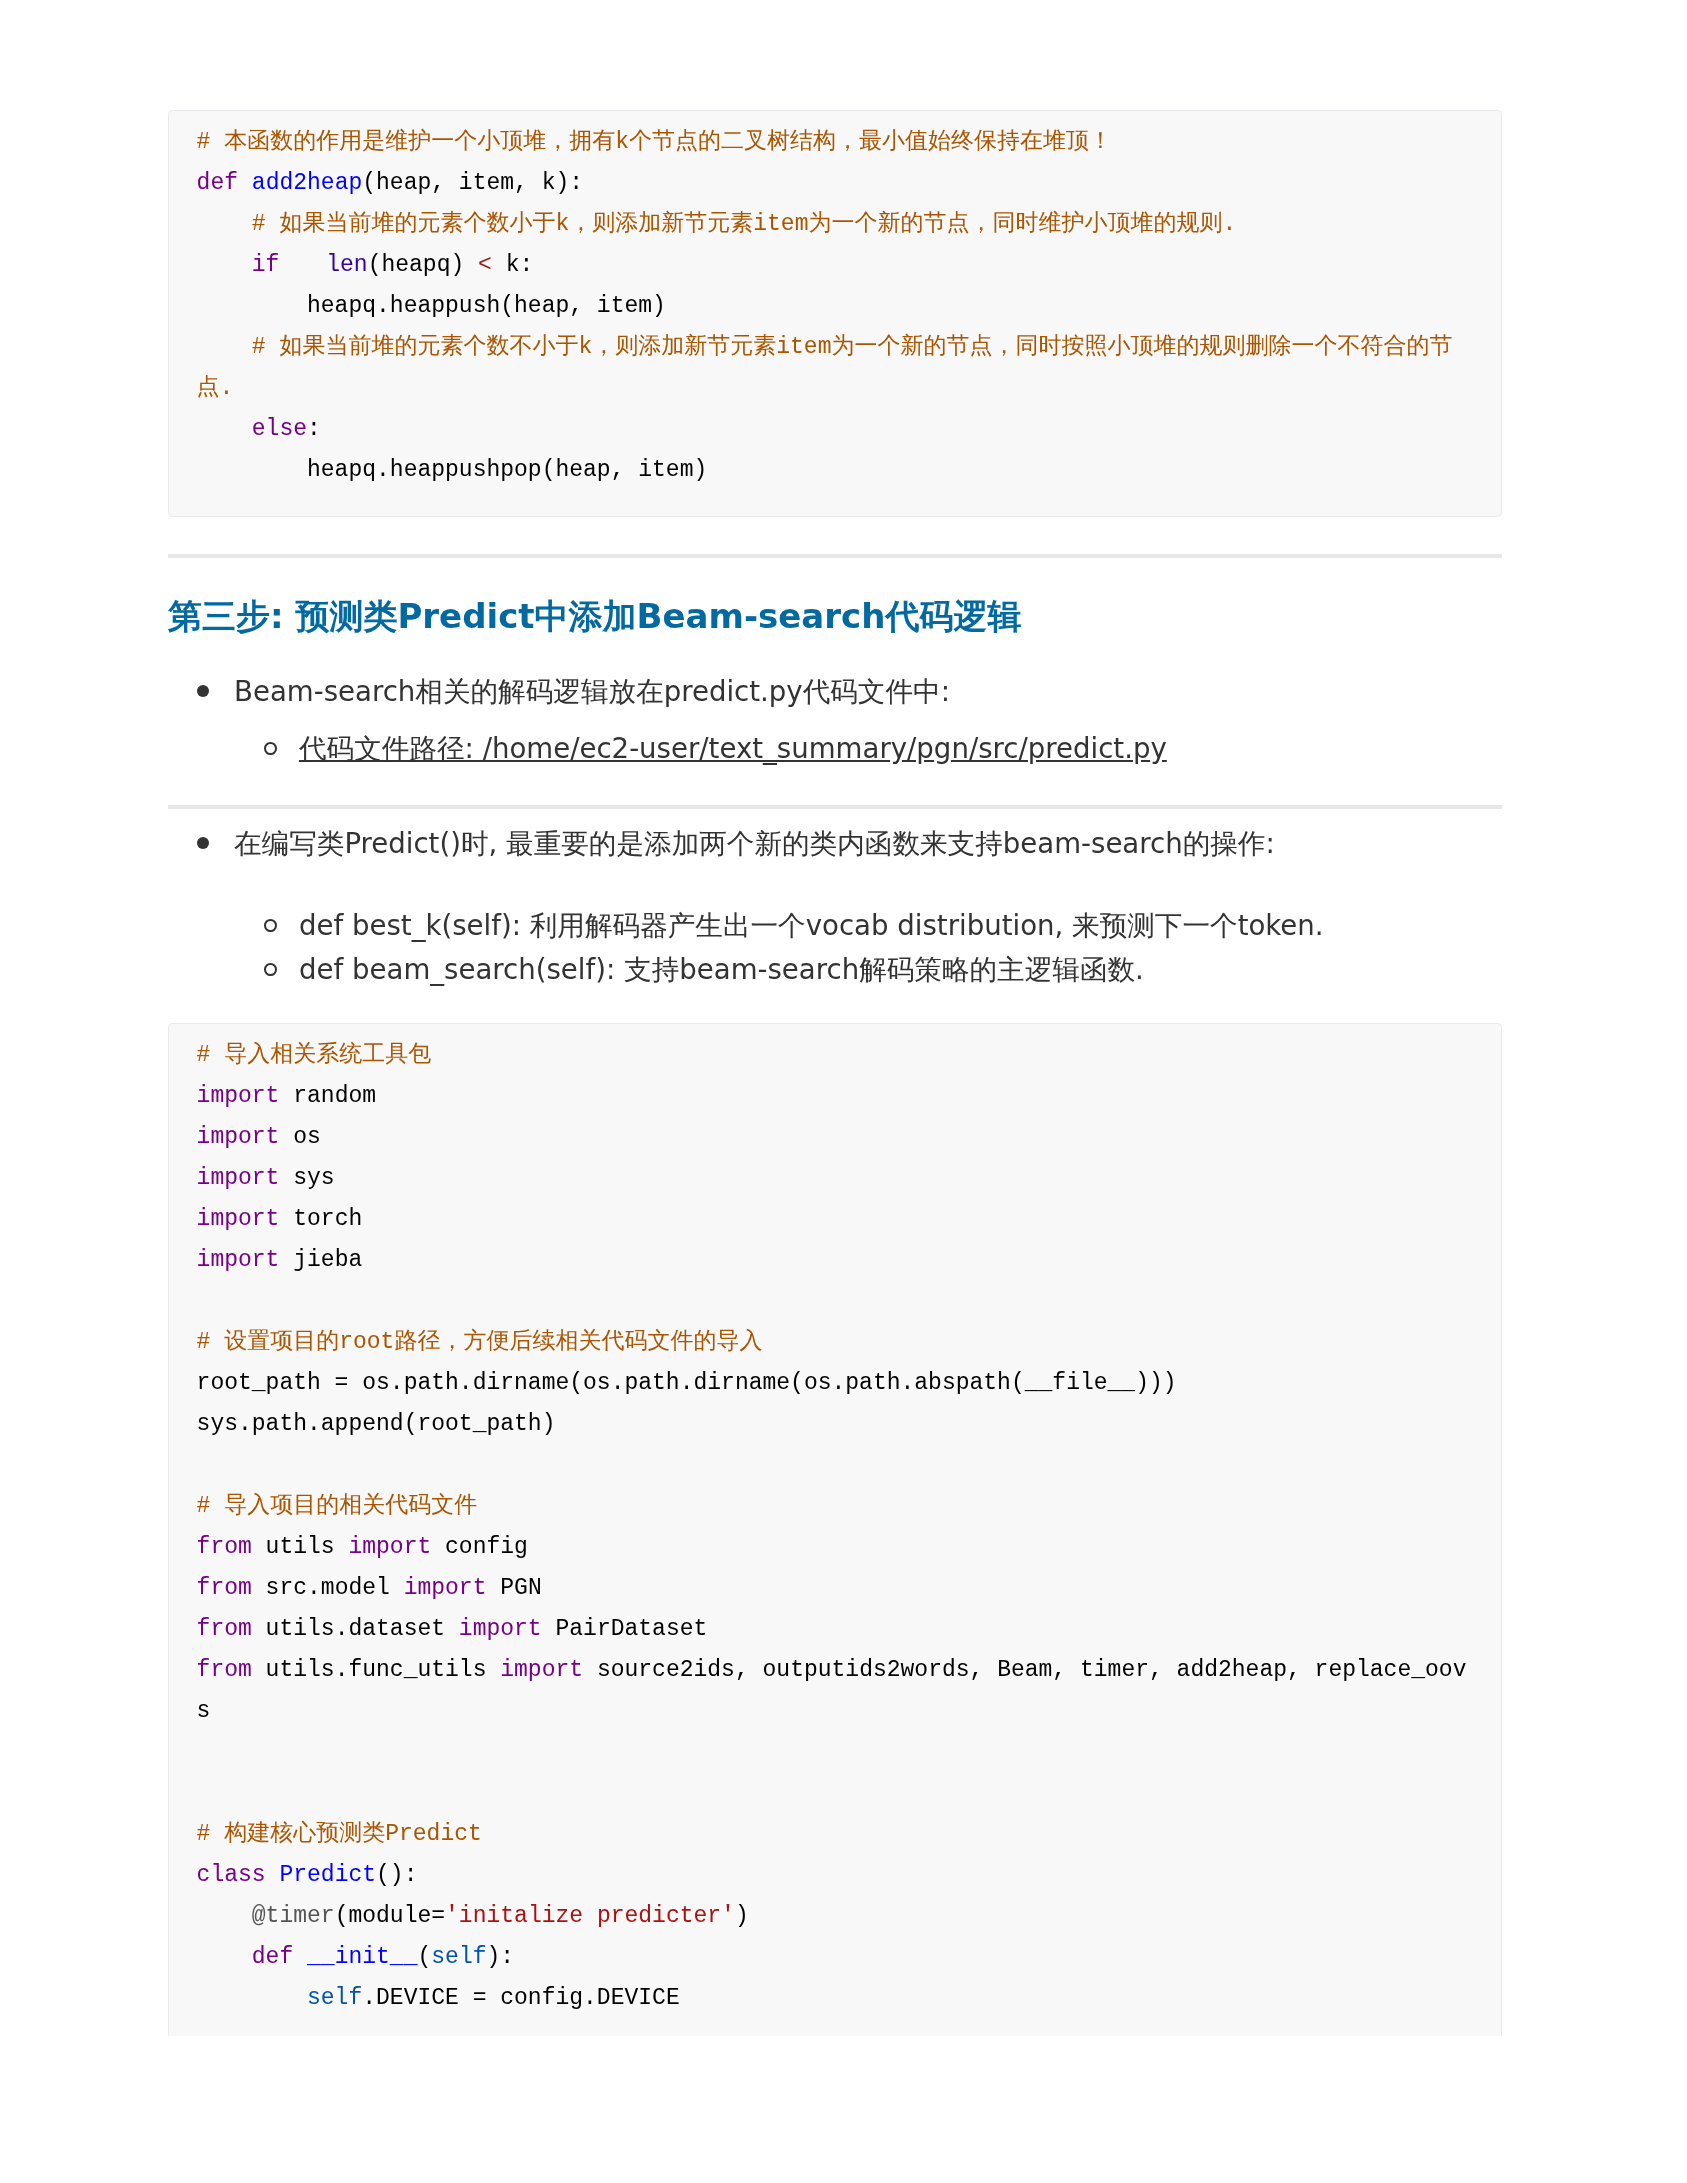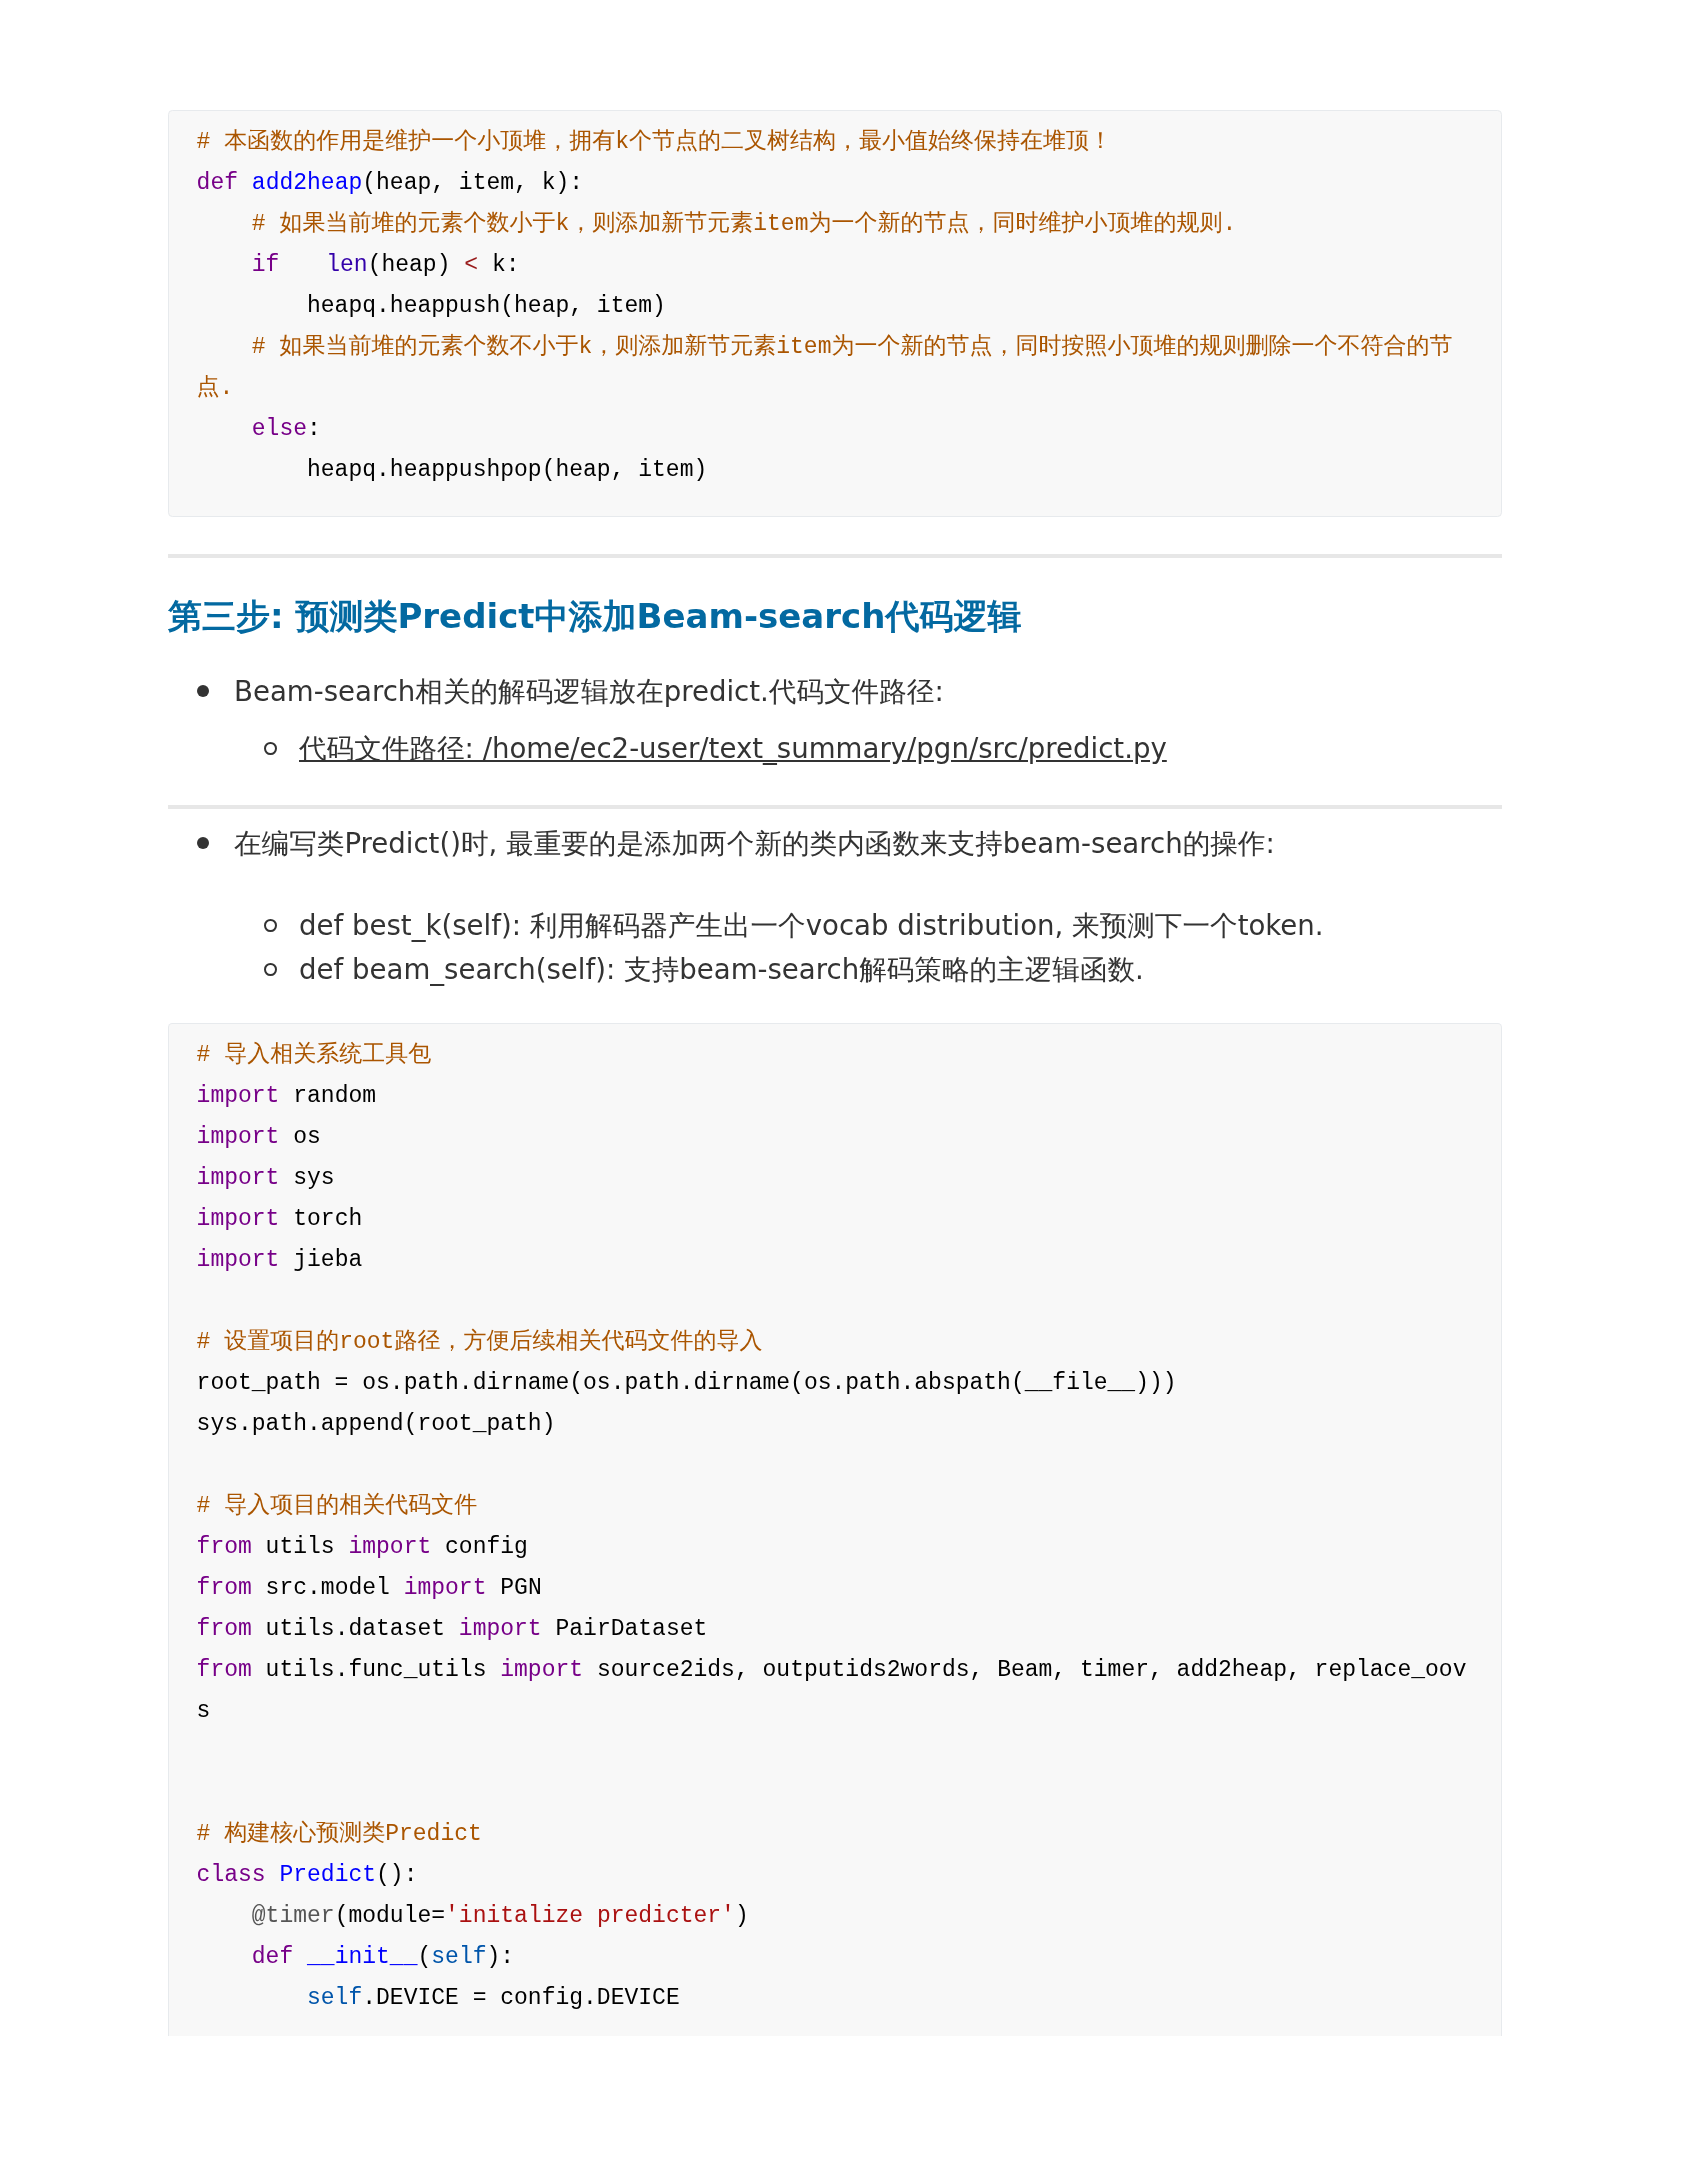--- a/index.html
+++ b/index.html
@@ -37,34 +37,34 @@
 </style>
 </head>
 <body>
 
 <div class="page">
 
   <div class="code" id="code1" style="top:110px; height:407px;">
       <div class="line"><span class="cm-comment"># 本函数的作用是维护一个小顶堆，拥有k个节点的二叉树结构，最小值始终保持在堆顶！</span></div>
       <div class="line"><span class="cm-keyword">def</span><span> </span><span class="cm-def">add2heap</span><span>(heap, item, k):</span></div>
       <div class="line"><span>    </span><span class="cm-comment"># 如果当前堆的元素个数小于k，则添加新节元素item为一个新的节点，同时维护小顶堆的规则.</span></div>
-      <div class="line"><span>    </span><span class="cm-keyword">if</span><span> </span><span class="cm-builtin">len</span><span>(heap) </span><span class="cm-operator-lt">&lt;</span><span> k:</span></div>
+      <div class="line"><span>    </span><span class="cm-keyword">if</span><span> </span><span class="cm-builtin">len</span><span>(heapq) </span><span class="cm-operator-lt">&lt;</span><span> k:</span></div>
       <div class="line"><span>        heapq.heappush(heap, item)</span></div>
       <div class="line"><span>    </span><span class="cm-comment"># 如果当前堆的元素个数不小于k，则添加新节元素item为一个新的节点，同时按照小顶堆的规则删除一个不符合的节点.</span></div>
       <div class="line"><span>    </span><span class="cm-keyword">else</span><span>:</span></div>
       <div class="line"><span>        heapq.heappushpop(heap, item)</span></div>
     </div>
 
   <div class="hr" style="top:554px;"></div>
 
   <h3 class="heading" style="top:594px;">第三步: 预测类Predict中添加Beam-search代码逻辑</h3>
 
   <div class="bullet" style="left:66px; top:672px;">
     <span class="dot"></span>
-    <span>Beam-search相关的解码逻辑放在predict.代码文件路径:</span>
+    <span>Beam-search相关的解码逻辑放在predict.py代码文件中:</span>
   </div>
   <div class="bullet" style="left:131px; top:729px;text-decoration:underline;">
     <span class="circle"></span>
     <span>代码文件路径: /home/ec2-user/text_summary/pgn/src/predict.py</span>
   </div>
 
   <div class="hr" style="top:805px;"></div>
 
   <div class="bullet" style="left:66px; top:824px;">
     <span class="dot"></span>

